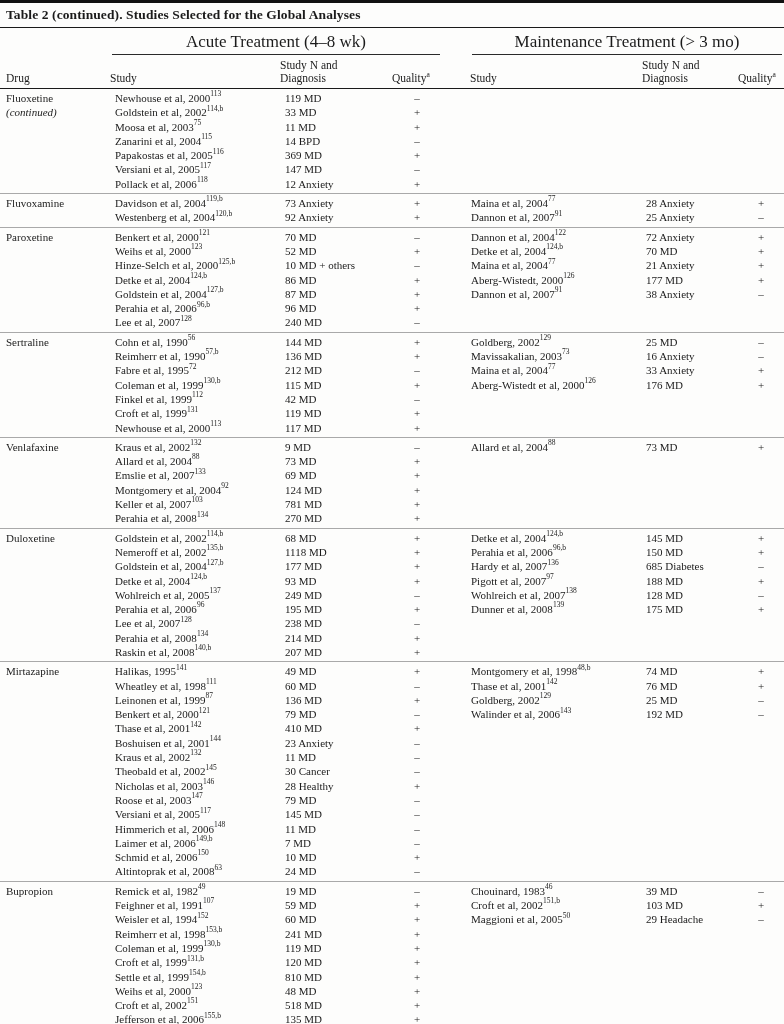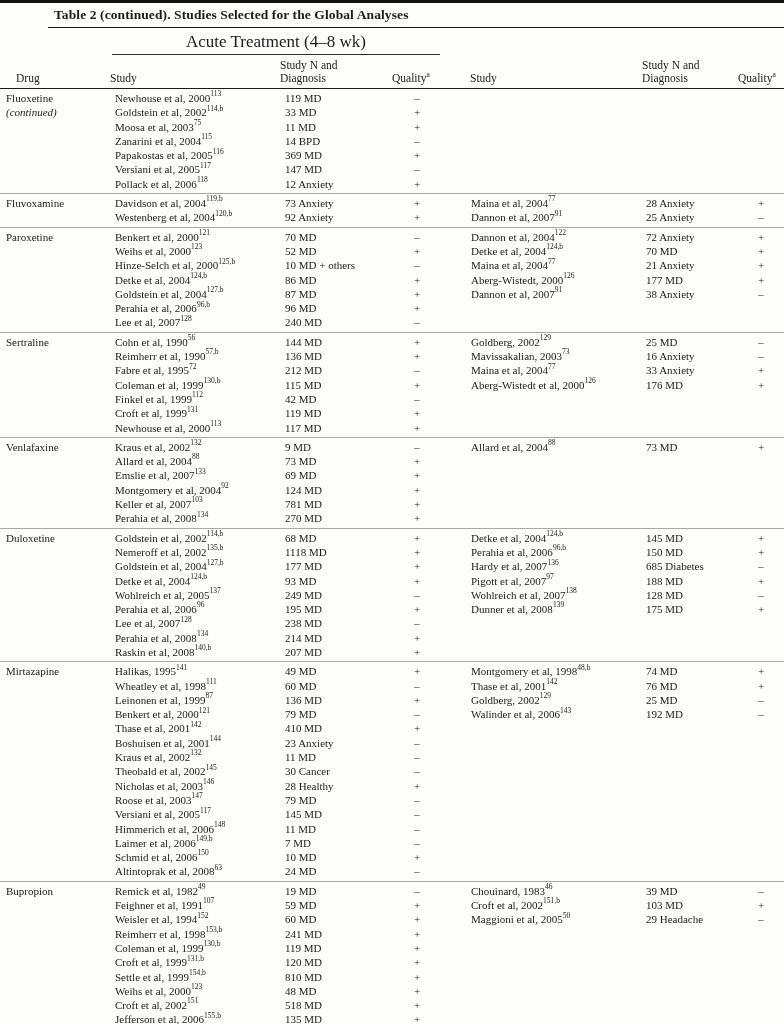--- a/index.html
+++ b/index.html
@@ -4,30 +4,30 @@
 <style>
   html,body{margin:0;padding:0;background:#ffffff;}
   .page{
     width:784px;height:1024px;box-sizing:border-box;position:relative;
     background:#fdfdfc;color:#1b1b1b;overflow:hidden;
     font-family:"Liberation Serif","DejaVu Serif",serif;
     border-top:3px solid #111;
   }
   .title-row{
     padding:4px 4px 4px 6px;border-bottom:1px solid #1a1a1a;
-    font-size:13.5px;font-weight:bold;letter-spacing:.1px;margin-left:48px;
+    font-size:13.5px;font-weight:bold;letter-spacing:.1px;
   }
   
   .grid8{display:grid;grid-template-columns:110px 170px 112px 50px 28px 172px 96px 46px;}
   .head{border-bottom:1.5px solid #1a1a1a;padding-top:4px;}
   .gh{grid-row:1;text-align:center;font-size:17px;padding-bottom:2px;border-bottom:1px solid #2a2a2a;}
   .gh-acute{grid-column:2 / span 3;margin:0 2px;}
   .gh-maint{grid-column:6 / span 3;margin:0 2px;}
   .ch{grid-row:2;align-self:end;font-size:11.5px;line-height:13px;padding:4px 0 3px;white-space:nowrap;}
-  .ch-drug{grid-column:1;padding-left:16px;}
+  .ch-drug{grid-column:1;padding-left:6px;}
   .ch-c{}
   .ch-nd{}
   .ch sup{font-size:7.5px;line-height:0;}
   .section{display:grid;grid-template-columns:110px 170px 112px 50px 28px 172px 96px 46px;padding:2px 0 2px;}
   .section.sec-divider{border-top:1px solid #a9a9a9;}
   .cell{font-size:11px;line-height:14.3px;white-space:nowrap;}
   .cell sup{font-size:7.5px;line-height:0;position:relative;top:-1px;}
   .drug-cell{padding-left:6px;}
   .drug-note{font-style:italic;}
   .a-study{padding-left:5px;}
@@ -41,20 +41,21 @@
 </style>
 </head>
 <body>
 
 <div class="page">
 
   <div class="title-row">Table 2 (continued). Studies Selected for the Global Analyses</div>
 
   <div class="head grid8">
     <div class="gh gh-acute">Acute Treatment (4–8 wk)</div>
+    <div class="gh gh-maint">Maintenance Treatment (&gt; 3 mo)</div>
 
     <div class="ch ch-drug" style="grid-column:1">Drug</div>
     <div class="ch ch-c" style="grid-column:2">Study</div>
     <div class="ch ch-nd" style="grid-column:3">
       <span>Study N and</span><br>
       <span>Diagnosis</span>
     </div>
     <div class="ch ch-c" style="grid-column:4">
       <span>Quality</span><sup>a</sup>
     </div>

